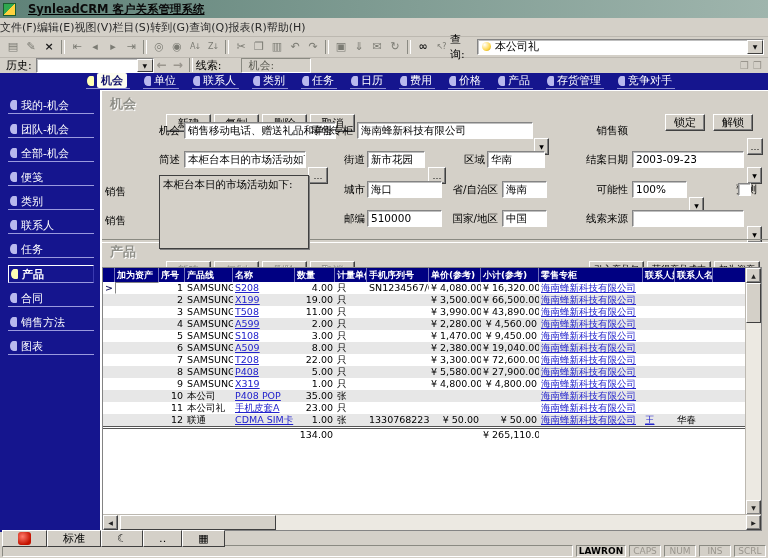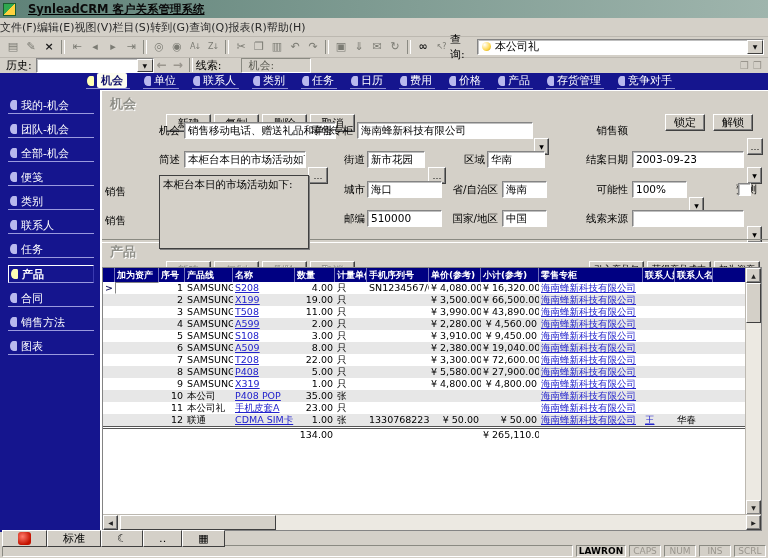--- a/index.html
+++ b/index.html
@@ -444,21 +444,21 @@
               </div>
               <div class="trow" data-name="table-row">
                 <div class="cell c0 selcell" data-name="row-selector"></div>
                 <div class="cell c1" data-name="table-cell"></div>
                 <div class="cell c2 ra" data-name="table-cell">5</div>
                 <div class="cell c3" data-name="table-cell">SAMSUNG</div>
                 <div class="cell c4 link" data-name="cell-link">S108</div>
                 <div class="cell c5 ra" data-name="table-cell">3.00</div>
                 <div class="cell c6" data-name="table-cell">只</div>
                 <div class="cell c7" data-name="table-cell"></div>
-                <div class="cell c8 ra" data-name="table-cell">¥ 3,910.00</div>
+                <div class="cell c8 ra" data-name="table-cell">¥ 1,470.00</div>
                 <div class="cell c9 ra" data-name="table-cell">¥ 9,450.00</div>
                 <div class="cell c10 link" data-name="cell-link">海南蜂新科技有限公司</div>
                 <div class="cell c11" data-name="table-cell"></div>
                 <div class="cell c12" data-name="table-cell"></div>
                 <div class="cell fill"></div>
               </div>
               <div class="trow alt" data-name="table-row">
                 <div class="cell c0 selcell" data-name="row-selector"></div>
                 <div class="cell c1" data-name="table-cell"></div>
                 <div class="cell c2 ra" data-name="table-cell">6</div>

